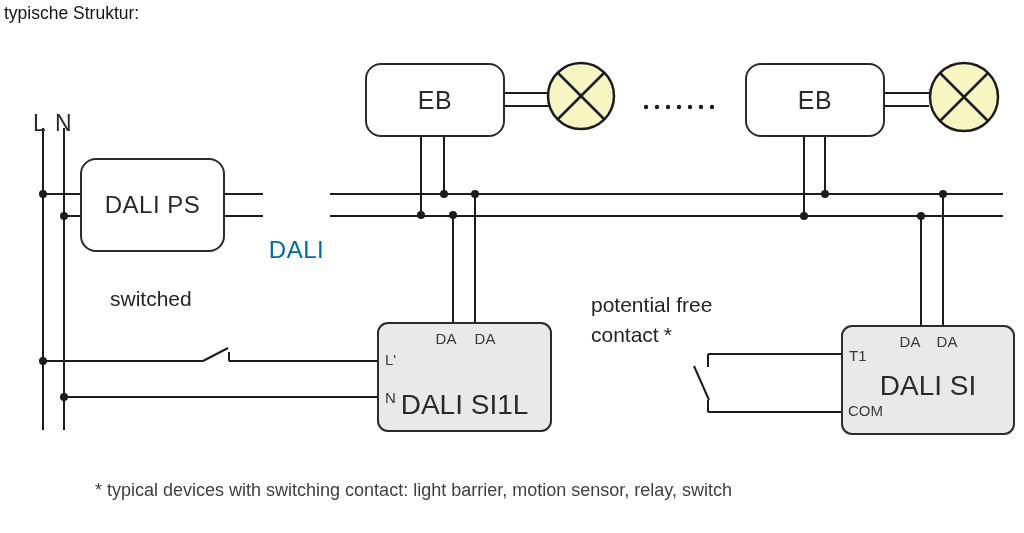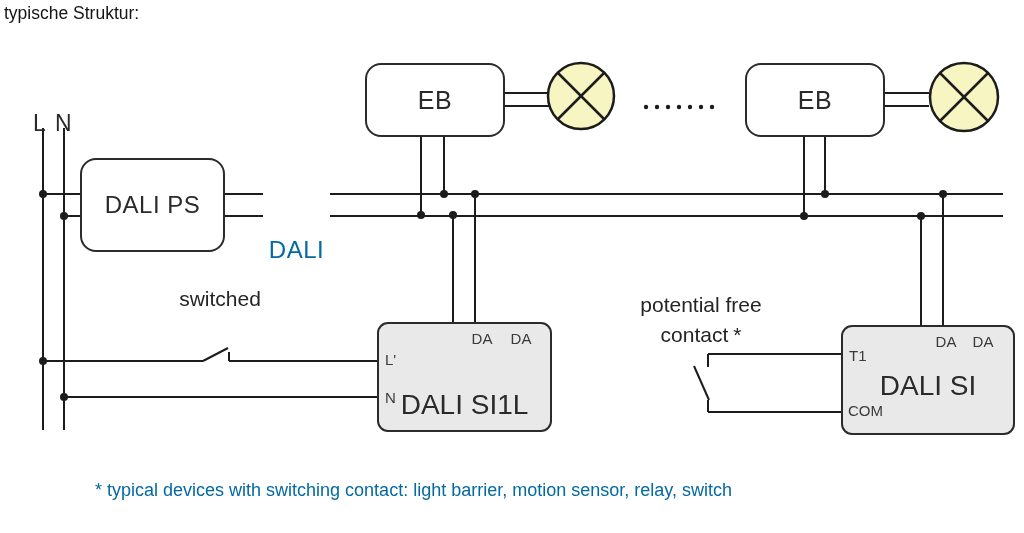--- a/index.html
+++ b/index.html
@@ -27,34 +27,34 @@
   .box.module { background: #e9e9e9; border-radius: 11px; }
 
   .box-label { font-size: 25px; letter-spacing: 0.5px; color: #2a2a2a; }
   .module .main-label {
     position: absolute; left: 0; width: 100%;
     text-align: center; font-size: 28px; color: #2a2a2a;
   }
   .terminal {
     position: absolute; font-size: 15px; color: #3a3a3a; white-space: nowrap;
   }
-  .terminal.centered { transform: translateX(-50%); margin-left: 36px; }
+  .terminal.centered { transform: translateX(-50%); }
 
   .mains-label { position: absolute; top: 110px; font-size: 23px; color: #2a2a2a; }
   .bus-label {
     position: absolute; left: 263px; top: 192px; width: 67px;
     text-align: center; font-size: 24px; letter-spacing: 0.5px; color: #0369a1; margin-top: 44px;
   }
   .annotation {
-    position: absolute; width: 220px; text-align: center;
+    position: absolute; width: 220px; text-align: left;
     font-size: 21px; line-height: 30px; color: #252525;
   }
   .annotation .ast { display: inline-block; margin-left: 7px; }
   .page-title { position: absolute; left: 4px; top: 3px; font-size: 17.5px; color: #151515; }
-  .footnote { position: absolute; left: 95px; top: 480px; font-size: 18px; color: #0369a1; white-space: nowrap; }
+  .footnote { position: absolute; left: 95px; top: 480px; font-size: 18px; color: #404040; white-space: nowrap; }
 </style>
 </head>
 <body>
 
 <div class="stage">
 
   <svg class="wires" width="1024" height="533" viewBox="0 0 1024 533">
     <g stroke="#1c1c1c" stroke-width="2" fill="none">
 
       <g>

